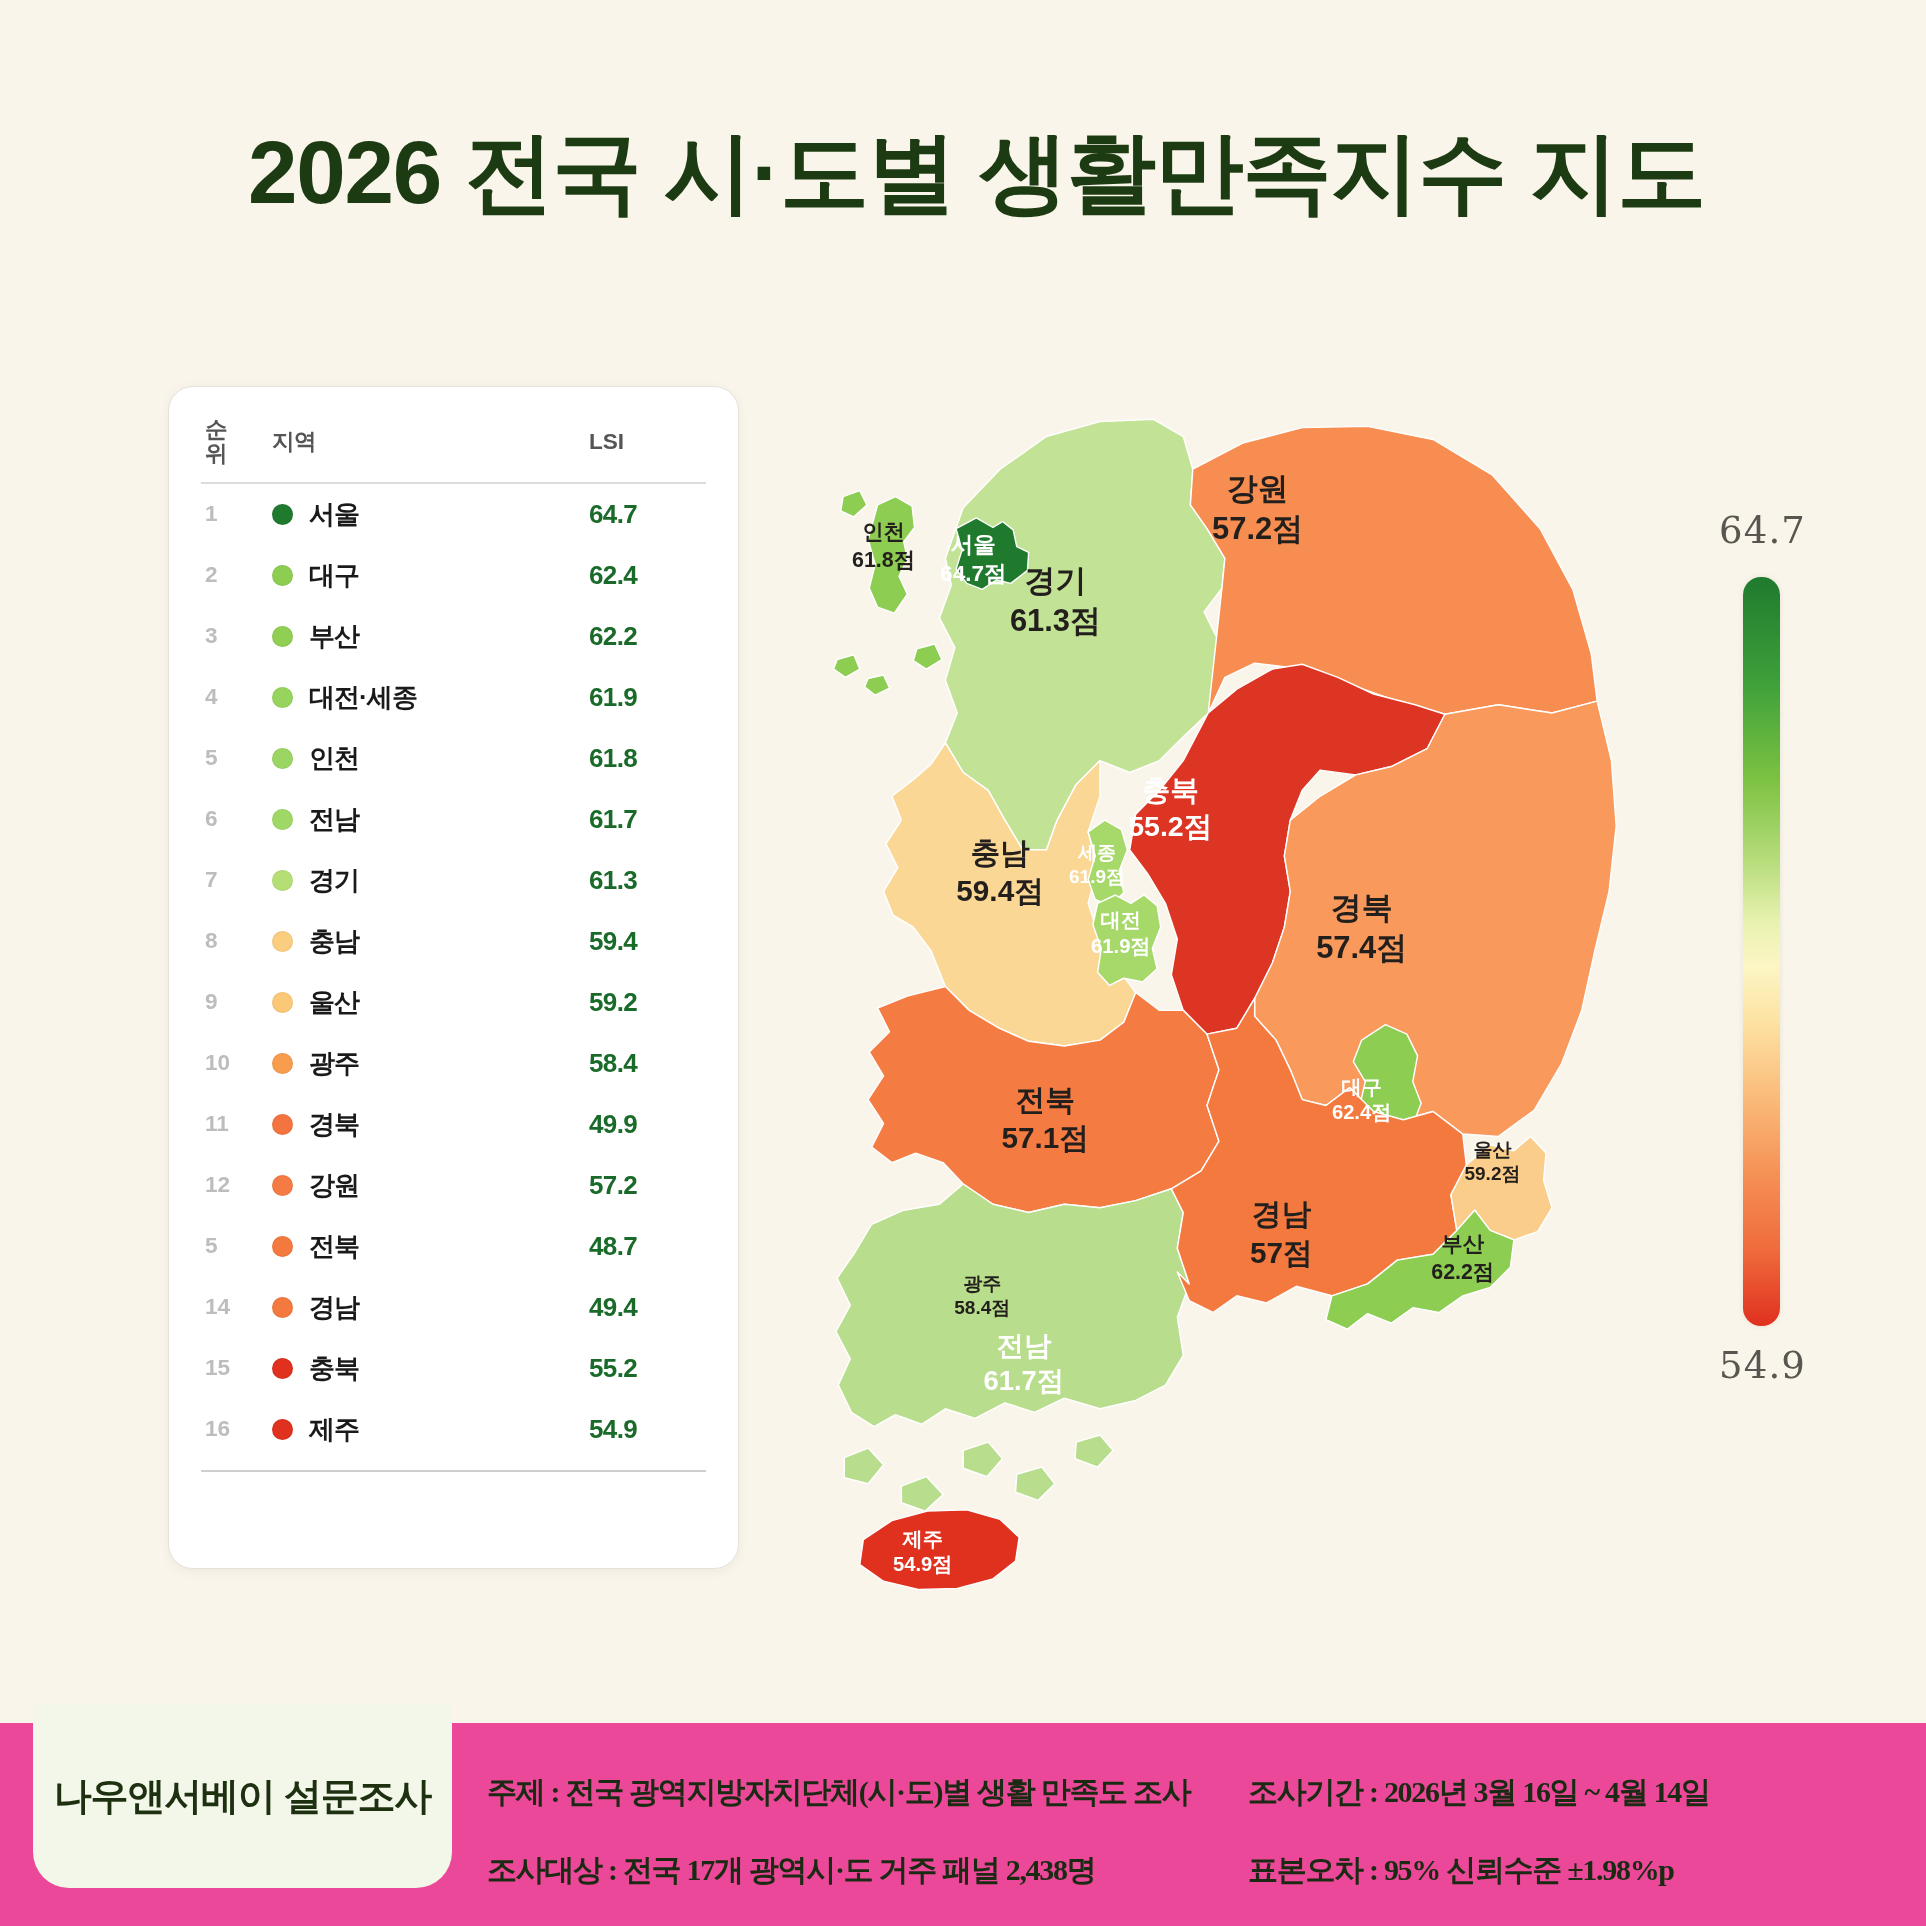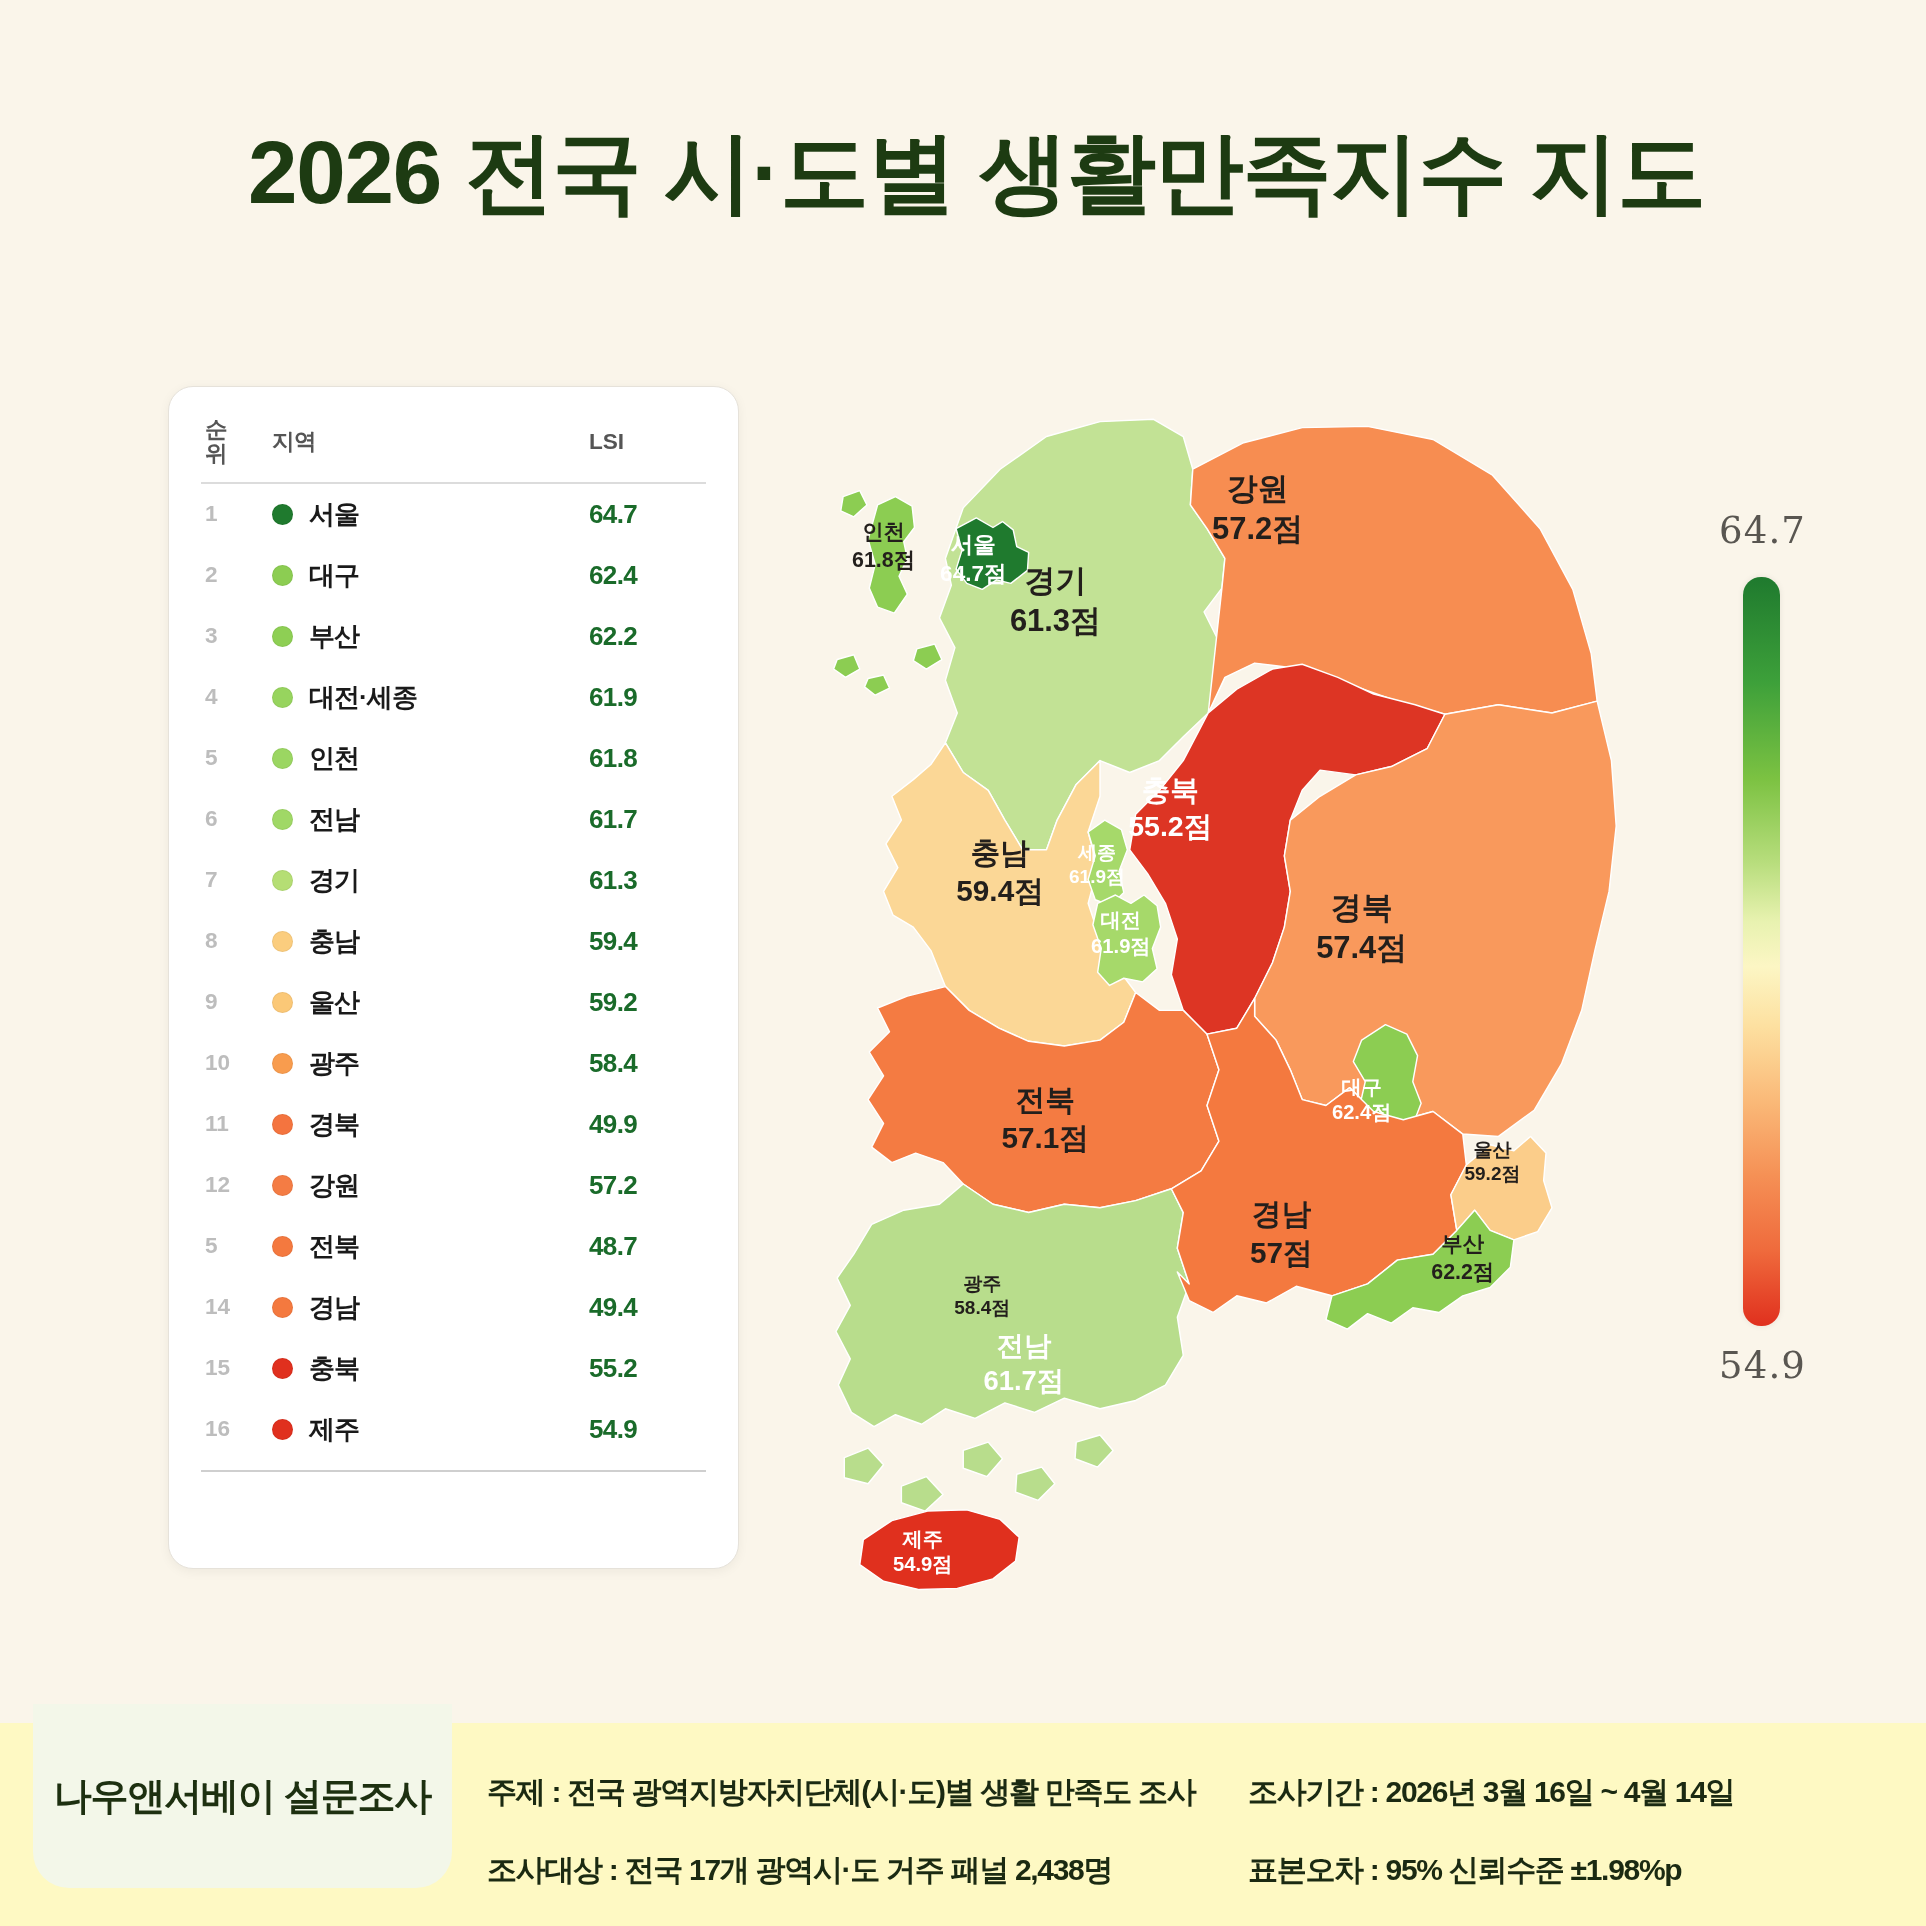--- a/index.html
+++ b/index.html
@@ -126,40 +126,41 @@
       #f59055 80%,
       #ef6a3c 90%,
       #e0301e 100%);
     box-shadow: 0 0 6px rgba(0,0,0,0.08);
   }
 
   
   #footer {
     position: absolute; left: 0; top: 1723px;
     width: 1926px; height: 203px;
-    background: #fef9c3;
+    background: #ec4899;
   }
   #footer-badge {
     position: absolute; left: 33px; top: -19px;
     width: 419px; height: 184px;
     background: #f3f7e9;
     border-radius: 0 0 36px 36px;
     display: flex; align-items: center; justify-content: center;
   }
   #footer-badge span {
     font-size: 38px; font-weight: 800; color: #1d3010; letter-spacing: -1.2px;
   }
   #footer-grid {
     position: absolute; left: 487px; top: 34px;
     width: 1415px; height: 149px;
     display: grid;
     grid-template-columns: 761px 654px;
     grid-template-rows: 1fr 1fr;
     row-gap: 6px;
     align-items: center;
+    font-family: Liberation Serif, serif;
   }
   .foot-line {
     font-size: 30px; font-weight: 700; color: #1b2a12; letter-spacing: -1.3px;
     white-space: nowrap;
   }
 </style>
 </head>
 <body>
 
 <div id="root">

